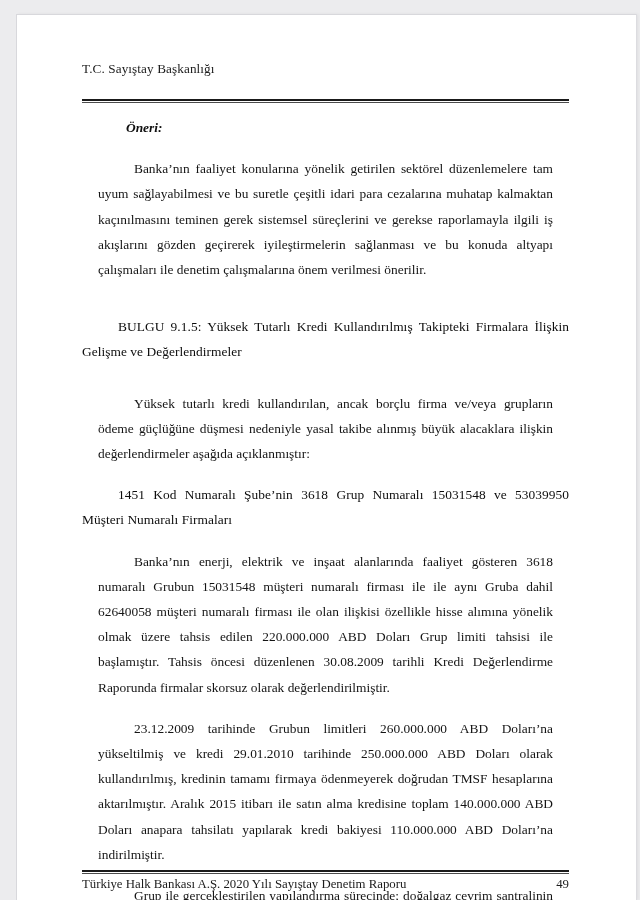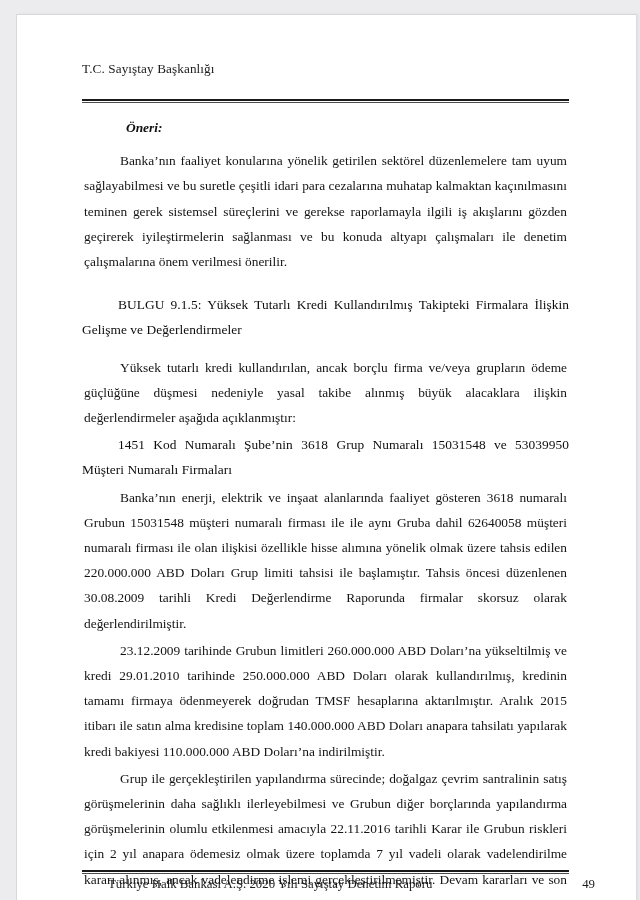--- a/index.html
+++ b/index.html
@@ -81,21 +81,21 @@
 
   
   .content {
     position: absolute;
     left: 65px;
     top: 92px;
     width: 487px;
   }
 
   p.para {
-    margin: 2px;
+    margin: 16px;
     font-size: 13.4px;
     line-height: 25.2px;
     text-align: justify;
     text-justify: inter-word;
     color: #141414;
     text-indent: 36px;
     hyphens: none;
   }
 
   
@@ -128,21 +128,20 @@
   .footer {
     position: absolute;
     left: 65px;
     top: 862px;
     width: 487px;
     display: flex;
     align-items: center;
     justify-content: space-between;
     font-size: 12.8px;
     color: #1b1b1b;
-    margin-left: 26px;
   }
   .footer-title { white-space: nowrap; }
   .footer-page { white-space: nowrap; }
 </style>
 </head>
 <body>
 
 <div class="page-canvas">
   <div class="paper">
     <div class="sheet-inner">

